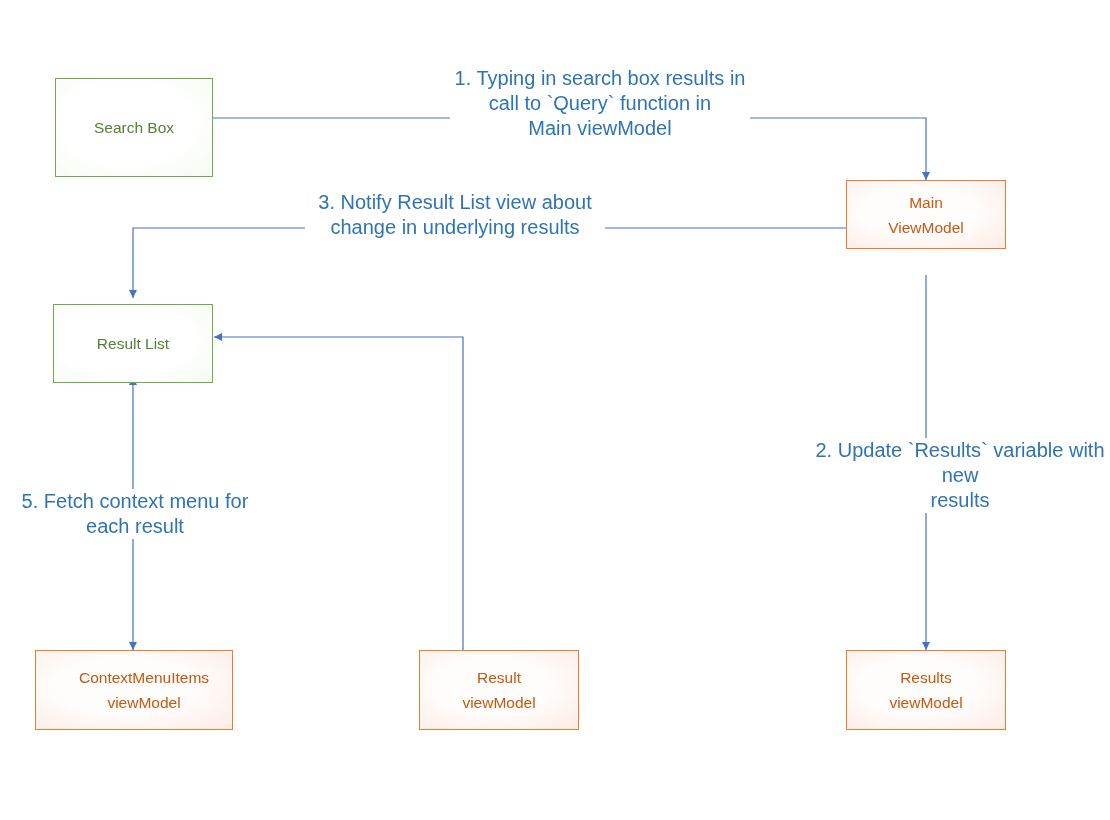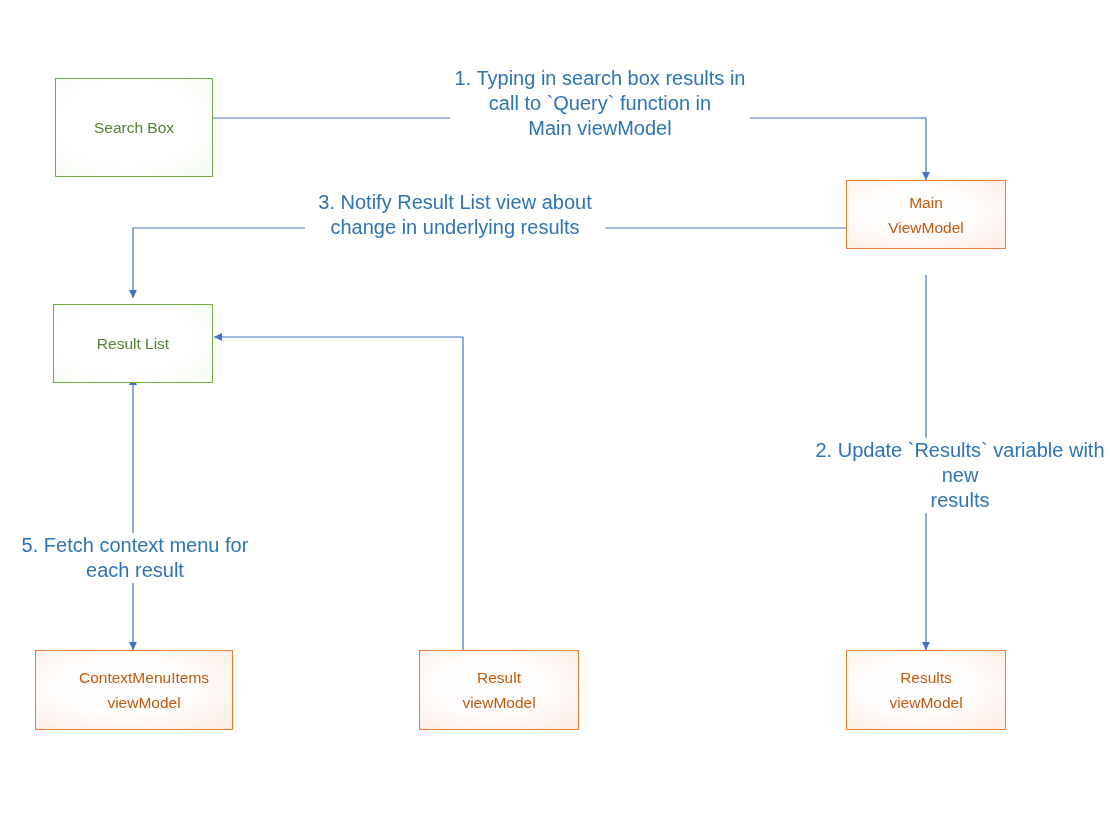--- a/index.html
+++ b/index.html
@@ -42,21 +42,21 @@
   #n-resultlist{left:53px; top:298px; width:160px; height:79px;margin-top:6px;}
   #n-ctxmenu  {left:35px;  top:650px; width:198px; height:80px;padding-left:20px;}
   #n-resultvm {left:383px; top:650px; width:160px; height:80px;margin-left:36px;}
   #n-resultsvm{left:846px; top:650px; width:160px; height:80px;}
 
   
   #l-e1{left:450px; top:66px;  width:300px;}
   #l-e2{left:800px; top:438px; width:320px;}
   #l-e3{left:305px; top:190px; width:300px;}
   #l-e4{left:315px; top:344px; width:300px;}
-  #l-e5{left:15px;  top:489px; width:240px;margin-top:44px;}
+  #l-e5{left:15px;  top:489px; width:240px;}
 </style>
 </head>
 <body>
 
 <div id="canvas">
 
   <svg id="connectors" viewBox="0 0 1110 820" xmlns="http://www.w3.org/2000/svg">
     <defs>
       <marker id="arrow" markerUnits="userSpaceOnUse" markerWidth="9" markerHeight="9" refX="8" refY="4" orient="auto-start-reverse">
         <path d="M0,0 L8,4 L0,8 Z"></path>

